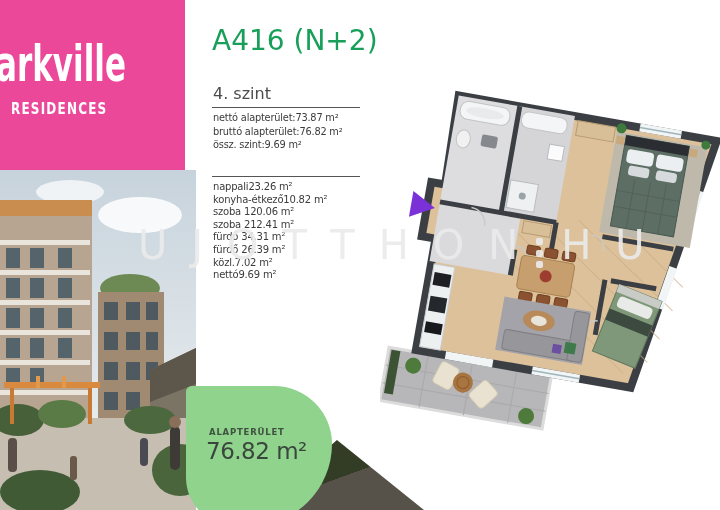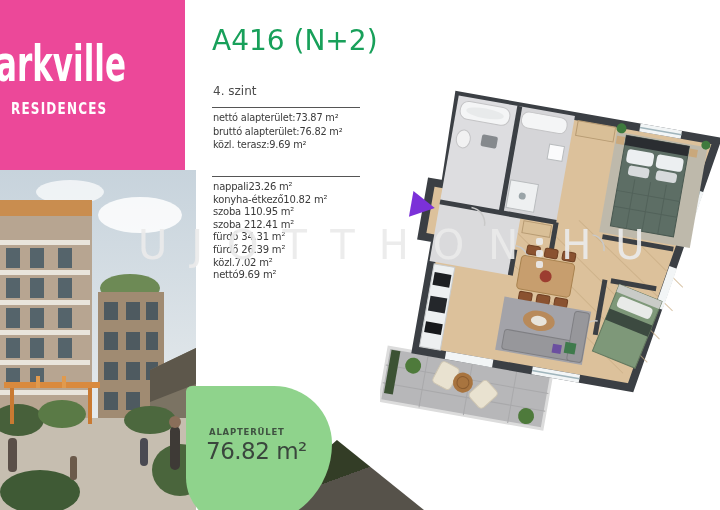--- a/index.html
+++ b/index.html
@@ -18,21 +18,21 @@
     letter-spacing:0px;white-space:nowrap;
   }
   .brand-sub{
     position:absolute;left:11px;top:100px;color:#fff;font-weight:bold;
     font-size:15px;letter-spacing:1.5px;transform:scaleX(.8);transform-origin:left top;
     white-space:nowrap;
   }
   .photo{position:absolute;left:0;top:170px;width:196px;height:340px;z-index:1;}
   
   .apt-title{position:absolute;left:212px;top:24px;font-size:28px;color:#18a05a;z-index:5;}
-  .floor-label{position:absolute;left:213px;top:84px;font-size:12px;color:#4b4b4b;z-index:5;}
+  .floor-label{position:absolute;left:213px;top:84px;font-size:16px;color:#4b4b4b;z-index:5;}
   .rule{position:absolute;left:212px;width:148px;height:1px;background:#555;z-index:5;}
   .rule-1{top:107px;}
   .rule-2{top:176px;}
   .sheet-table{position:absolute;left:213px;width:150px;z-index:5;color:#3b3b3b;}
   .sheet-table .trow{display:flex;justify-content:flex-start;white-space:nowrap;}
   .summary-table{top:111px;font-size:9.8px;letter-spacing:-.2px;}
   .summary-table .trow{height:13.5px;line-height:13.5px;}
   .room-table{top:181px;font-size:10px;letter-spacing:-.2px;}
   .room-table .trow{height:12.6px;line-height:12.6px;}
   
@@ -156,39 +156,39 @@
 <div class="sheet-table summary-table">
   <div class="trow">
     <span>nettó alapterület:</span>
     <span>73.87 m²</span>
   </div>
   <div class="trow">
     <span>bruttó alapterület:</span>
     <span>76.82 m²</span>
   </div>
   <div class="trow">
-    <span>közl. terasz:</span>
+    <span>össz. szint:</span>
     <span>9.69 m²</span>
   </div>
 </div>
 
 <div class="rule rule-2"></div>
 
 <div class="sheet-table room-table">
   <div class="trow">
     <span>nappali</span>
     <span>23.26 m²</span>
   </div>
   <div class="trow">
     <span>konyha-étkező</span>
     <span>10.82 m²</span>
   </div>
   <div class="trow">
     <span>szoba 1</span>
-    <span>10.95 m²</span>
+    <span>20.06 m²</span>
   </div>
   <div class="trow">
     <span>szoba 2</span>
     <span>12.41 m²</span>
   </div>
   <div class="trow">
     <span>fürdő 3</span>
     <span>4.31 m²</span>
   </div>
   <div class="trow">

